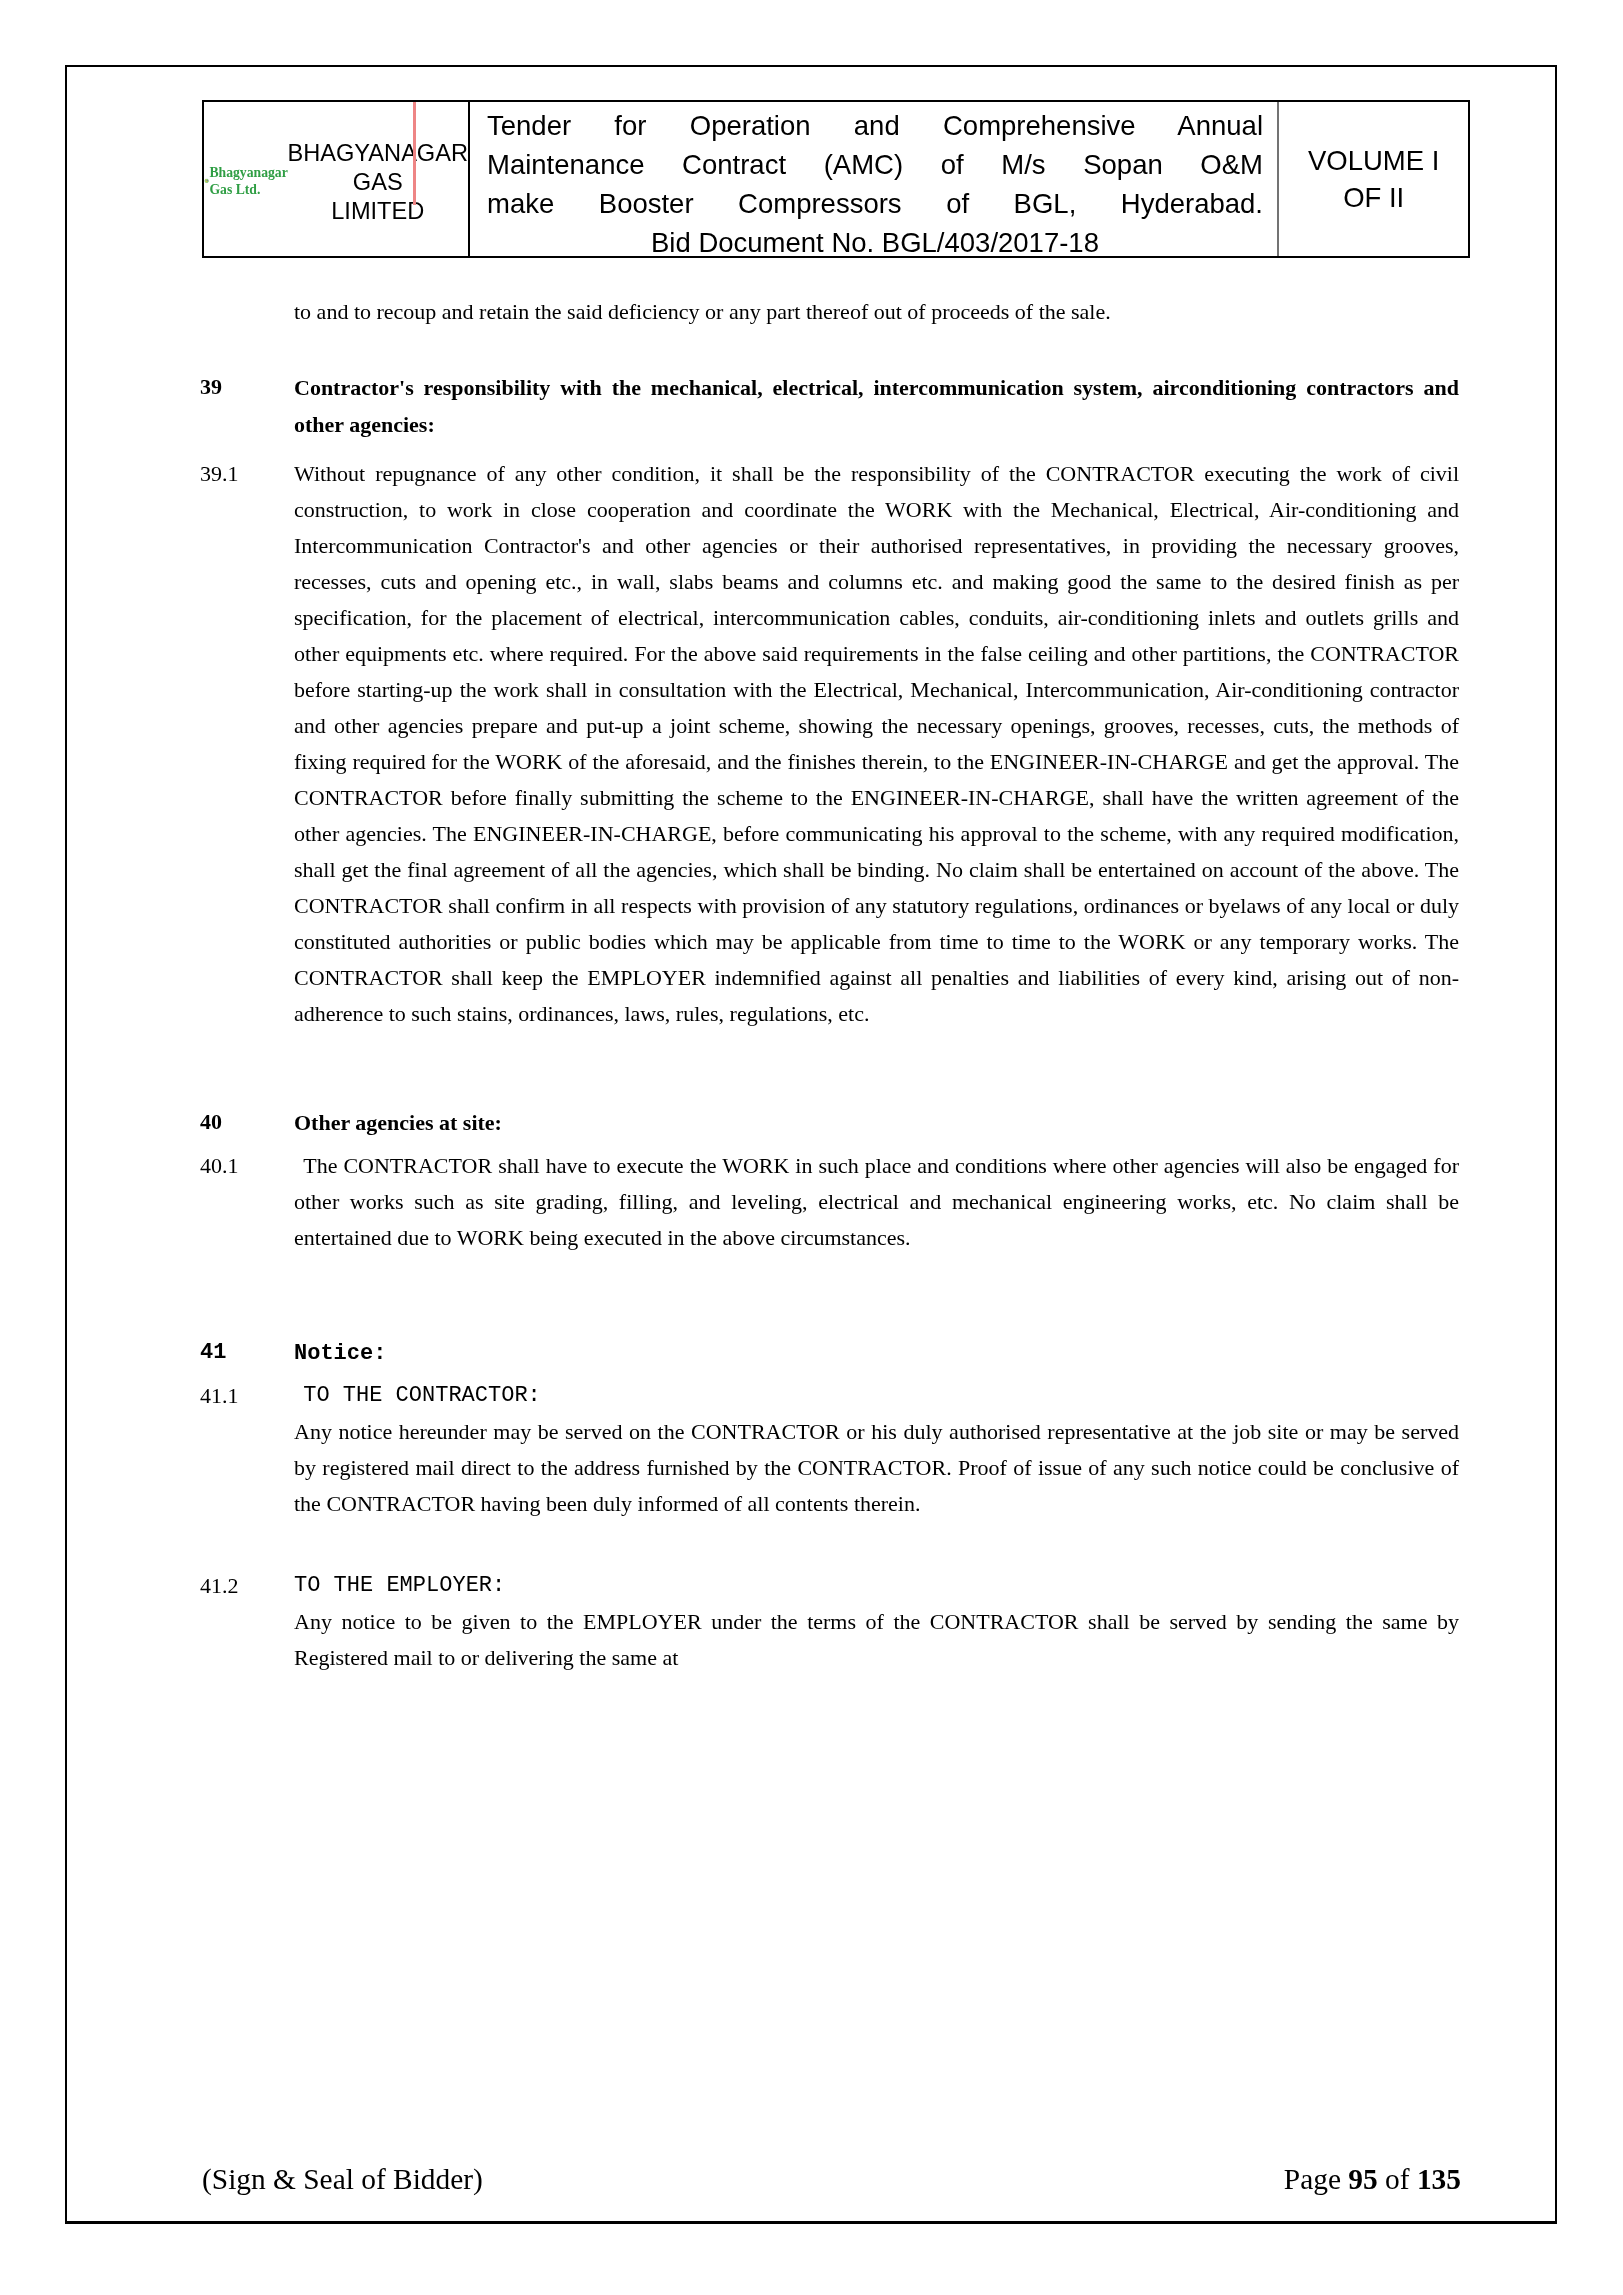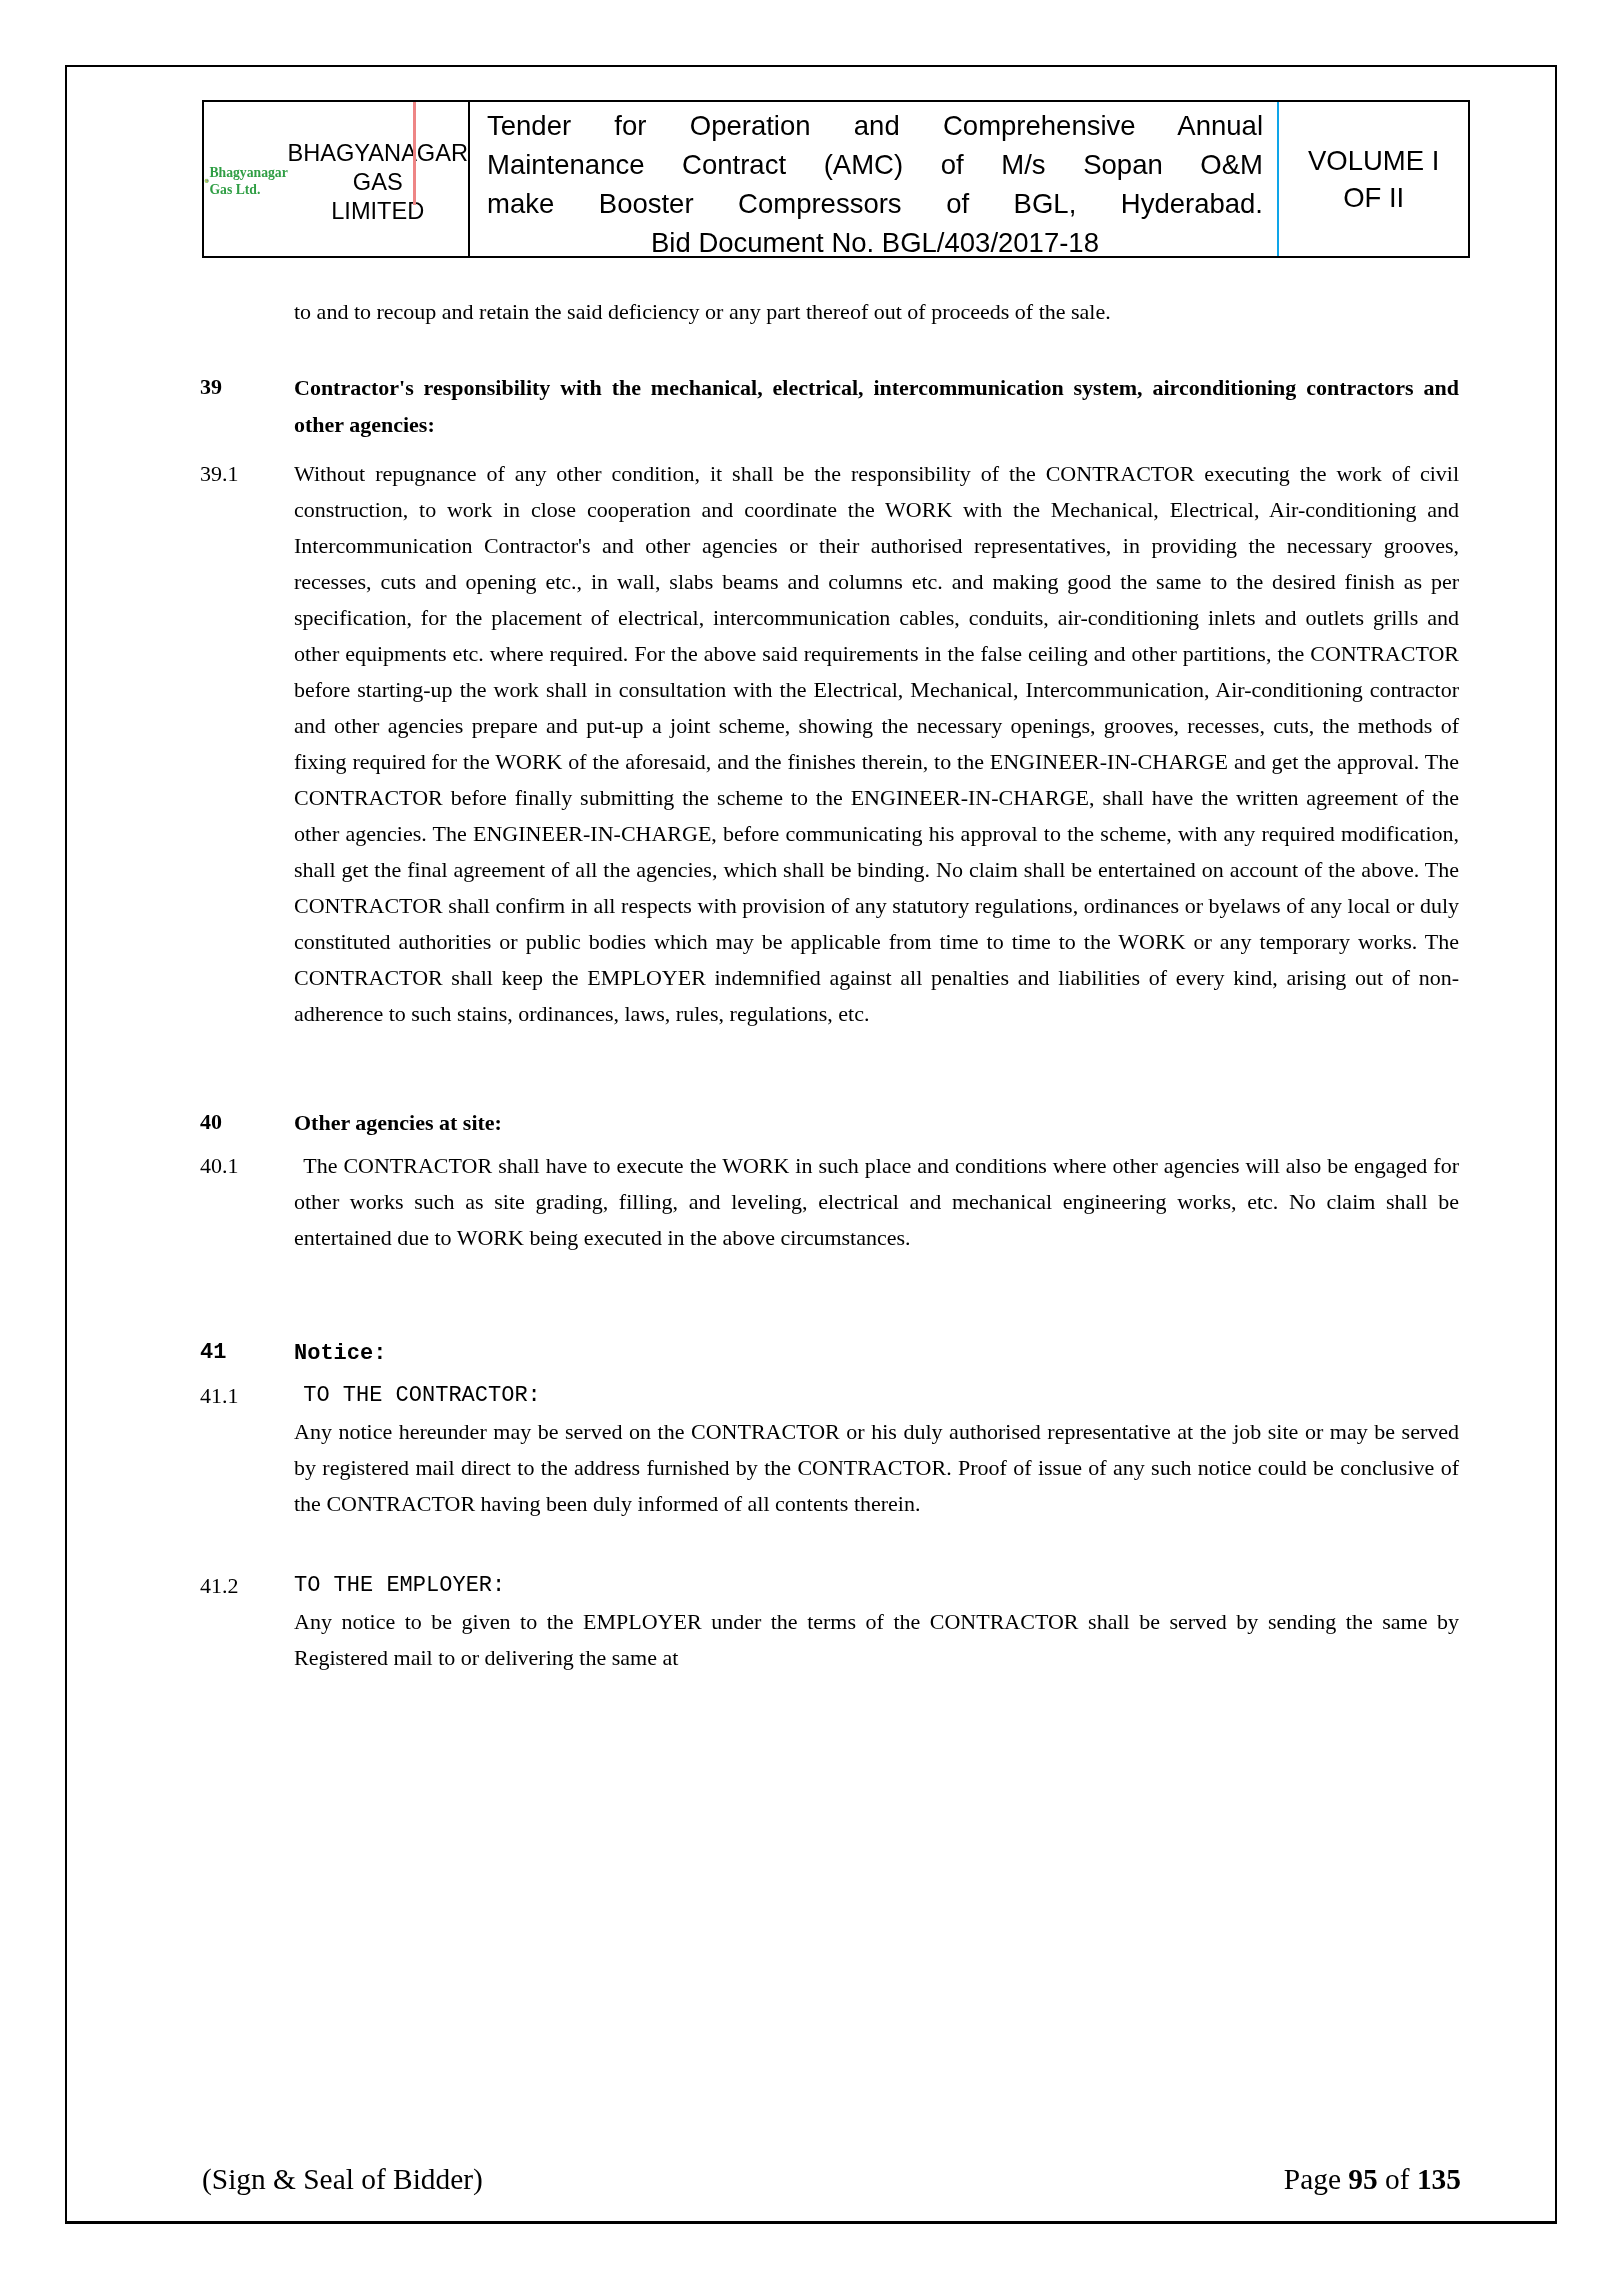--- a/index.html
+++ b/index.html
@@ -13,21 +13,21 @@
   }
   
   .hdr{
     position:absolute;left:135px;top:33px;width:1268px;height:158px;
     border:2px solid #000;box-sizing:border-box;display:flex;
     font-family:"Liberation Sans", sans-serif;
   }
   .cell{box-sizing:border-box;height:100%;}
   .c1{width:264px;position:relative;display:flex;align-items:center;padding-top:3.9px;}
   .c2{width:811px;border-left:2px solid #000;padding:3.9px 14.4px 3.9px 17px;}
-  .c3{width:191px;border-left:2px solid #0ea5e9;display:flex;flex-direction:column;justify-content:center;align-items:center;}
+  .c3{width:191px;border-left:2px solid #737373;display:flex;flex-direction:column;justify-content:center;align-items:center;}
   .redline{position:absolute;left:209px;top:0;width:2.6px;height:103px;}
   .logo-svg{width:82px;height:68px;display:block;}
   .logo-sub{font-family:"Liberation Serif", serif;font-weight:bold;font-size:13.7px;line-height:17px;margin-top:0.7px;}
   .company{font-size:23.6px;line-height:29px;text-align:center;margin-top:2.6px;letter-spacing:0px;}
   .title-line{font-size:27.5px;line-height:39px;text-align:justify;text-align-last:justify;white-space:normal;}
   .title-line.center{text-align:center;text-align-last:center;}
   .vol-line{font-size:27.5px;line-height:37px;text-align:center;}
   
   .docbody{position:absolute;left:133px;top:227px;width:1259px;font-size:22px;line-height:36px;}
   .row{display:flex;align-items:flex-start;}

